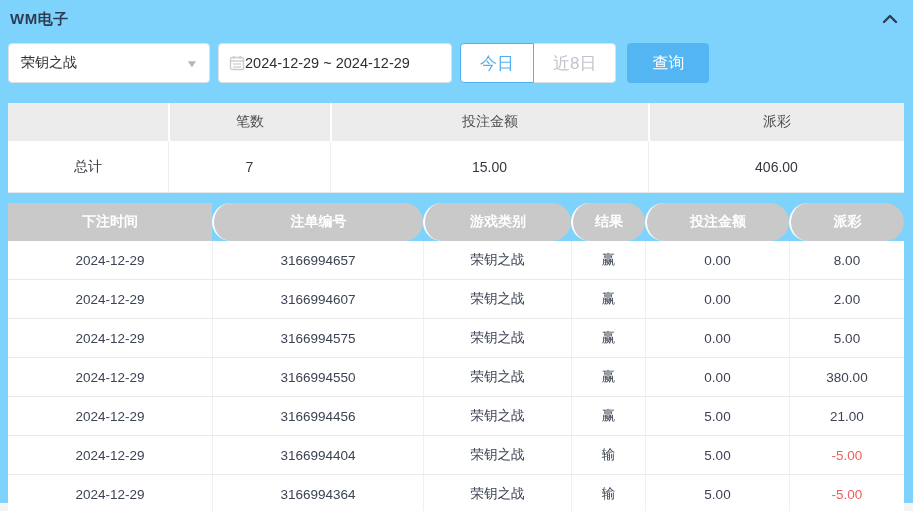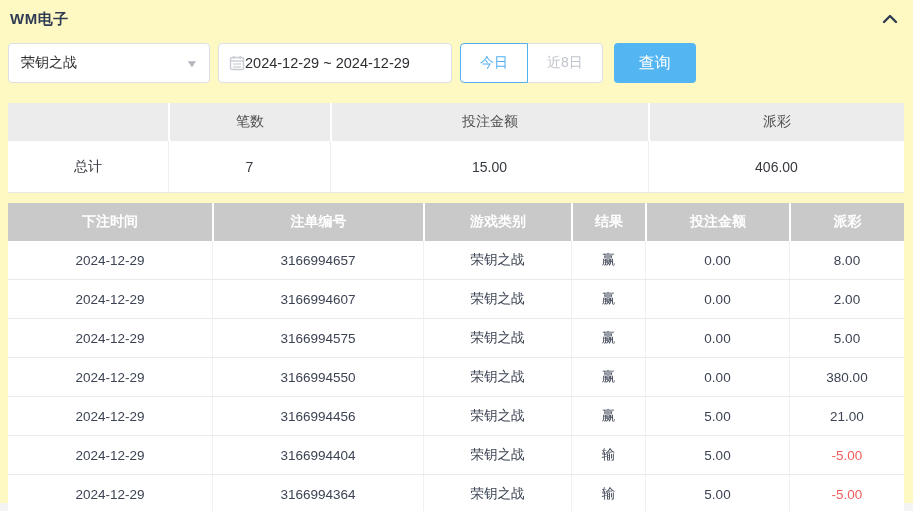--- a/index.html
+++ b/index.html
@@ -4,21 +4,21 @@
 <style>
   * { margin:0; padding:0; box-sizing:border-box; }
   html,body { width:913px; height:511px; }
   body {
     font-family:"Liberation Sans","DejaVu Sans",sans-serif;
     background:#f4f4f4;
     overflow:hidden;
   }
   .panel {
     width:913px; height:503px;
-    background:#fef9c3;
+    background:#7dd3fc;
     padding:6px 9px 0 8px;
   }
   
   .panel-header {
     display:flex; justify-content:space-between; align-items:center;
     height:26px; padding:0 4px 0 2px;
   }
   .panel-title { font-size:15px; font-weight:bold; color:#2e3b52; letter-spacing:0.5px; }
   .collapse-btn { background:none; border:none; cursor:pointer; padding:2px; line-height:0; }
   
@@ -31,21 +31,21 @@
   .select-value { font-size:14px; color:#303133; }
   .select-caret { color:#b4b7bd; font-size:10px; transform:scaleX(1.4); }
   .date-box {
     width:234px; height:40px; border:1px solid #dcdfe6; border-radius:4px;
     display:flex; align-items:center; 
     padding:0 10px; margin-left:8px; background:#fff; cursor:pointer;
   }
   .date-value { font-size:14.5px; color:#2d2f33; white-space:nowrap; }
   .btn-group { display:flex; margin-left:8px; }
   .quick-btn {
-    height:40px; background:#fff; font-size:14px; cursor:pointer;
+    height:40px; background:#fff; font-size:17px; cursor:pointer;
     border:1px solid #dcdfe6; color:#c0c4cc; padding:0 19px;
     margin-left:-1px;
   }
   .quick-btn:first-child { margin-left:0; border-radius:4px 0 0 4px; }
   .quick-btn:last-child { border-radius:0 4px 4px 0; }
   .quick-btn.active { border:1px solid #54aff0; color:#54aff0; position:relative; z-index:2; }
   .search-btn {
     height:40px; margin-left:11px; padding:0 25px;
     background:#54b5f3; color:#fff; font-size:16px;
     border:none; border-radius:4px; cursor:pointer;
@@ -62,21 +62,21 @@
   .summary-table td {
     height:52px; background:#fff; color:#35393f; font-size:14px;
     border-bottom:1px solid #e7e7e7;
   }
   .summary-table td + td { border-left:1px solid #efefef; }
   
   .detail-table { margin-top:10px; }
   .detail-table th {
     height:38px; background:#c9c9c9; color:#ffffff; font-size:14px; font-weight:bold;
   }
-  .detail-table th + th { border-left:2px solid #ffffff; }
+  .detail-table th + th { border-left:2px solid #ffffff;border-radius:19px; }
   .detail-table td {
     height:39px; background:#fff; font-size:13.5px; color:#3c4353;
     border-bottom:1px solid #e9e9e9;
   }
   .detail-table td + td { border-left:1px solid #f0f0f0; }
   .detail-table td.neg { color:#f25c5c; }
 </style>
 </head>
 <body>
 

